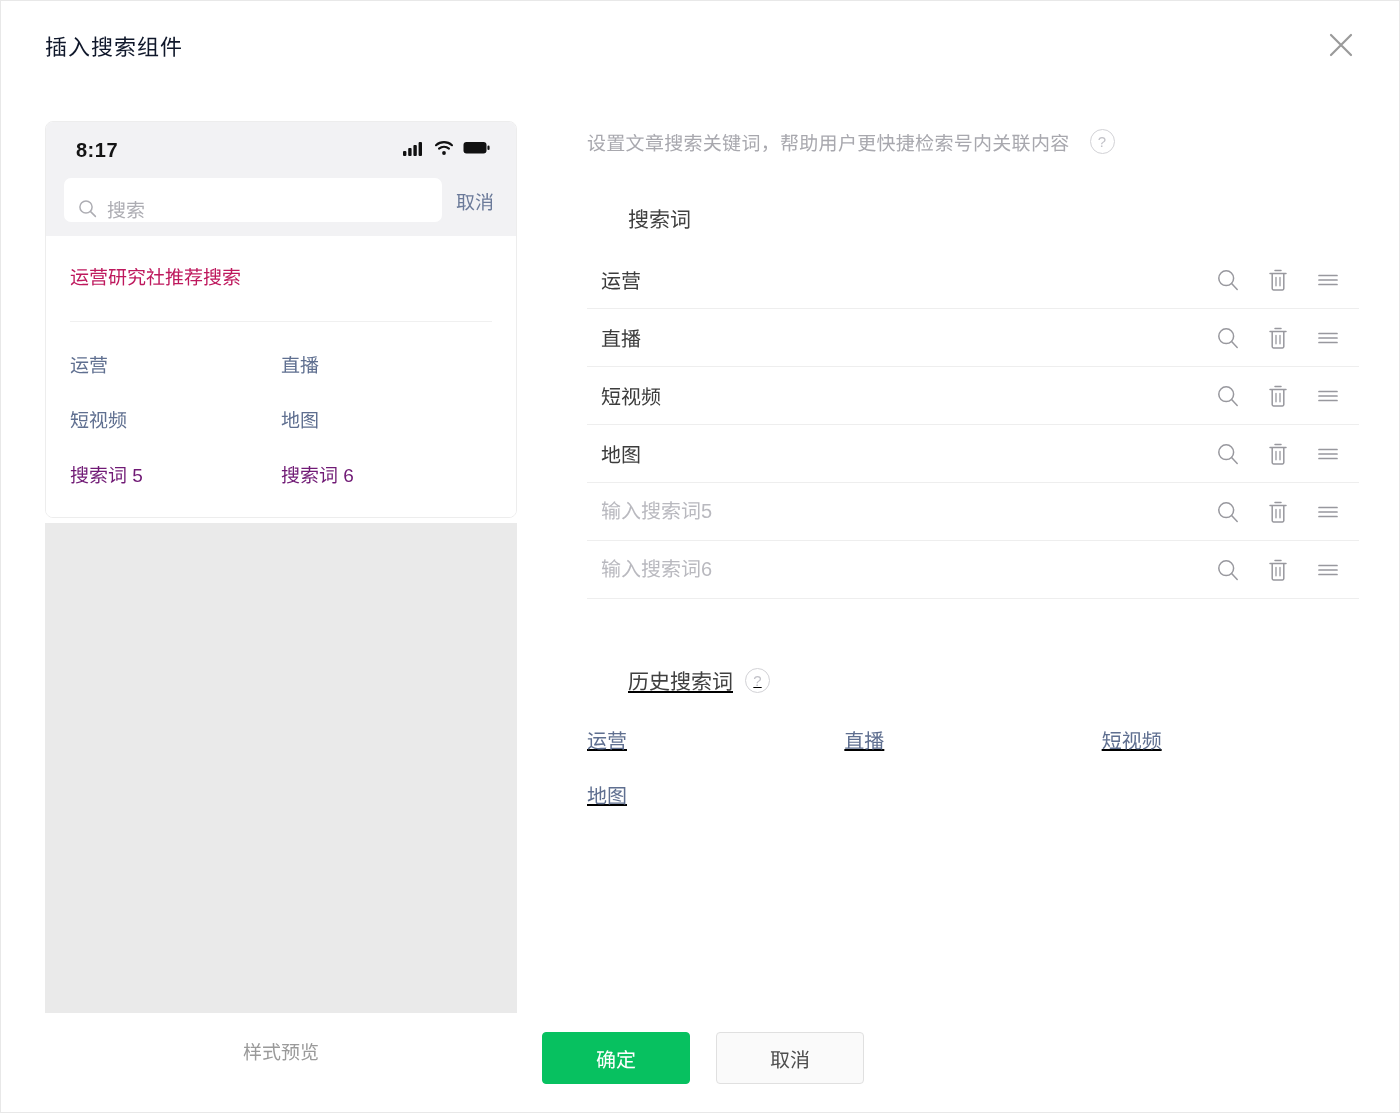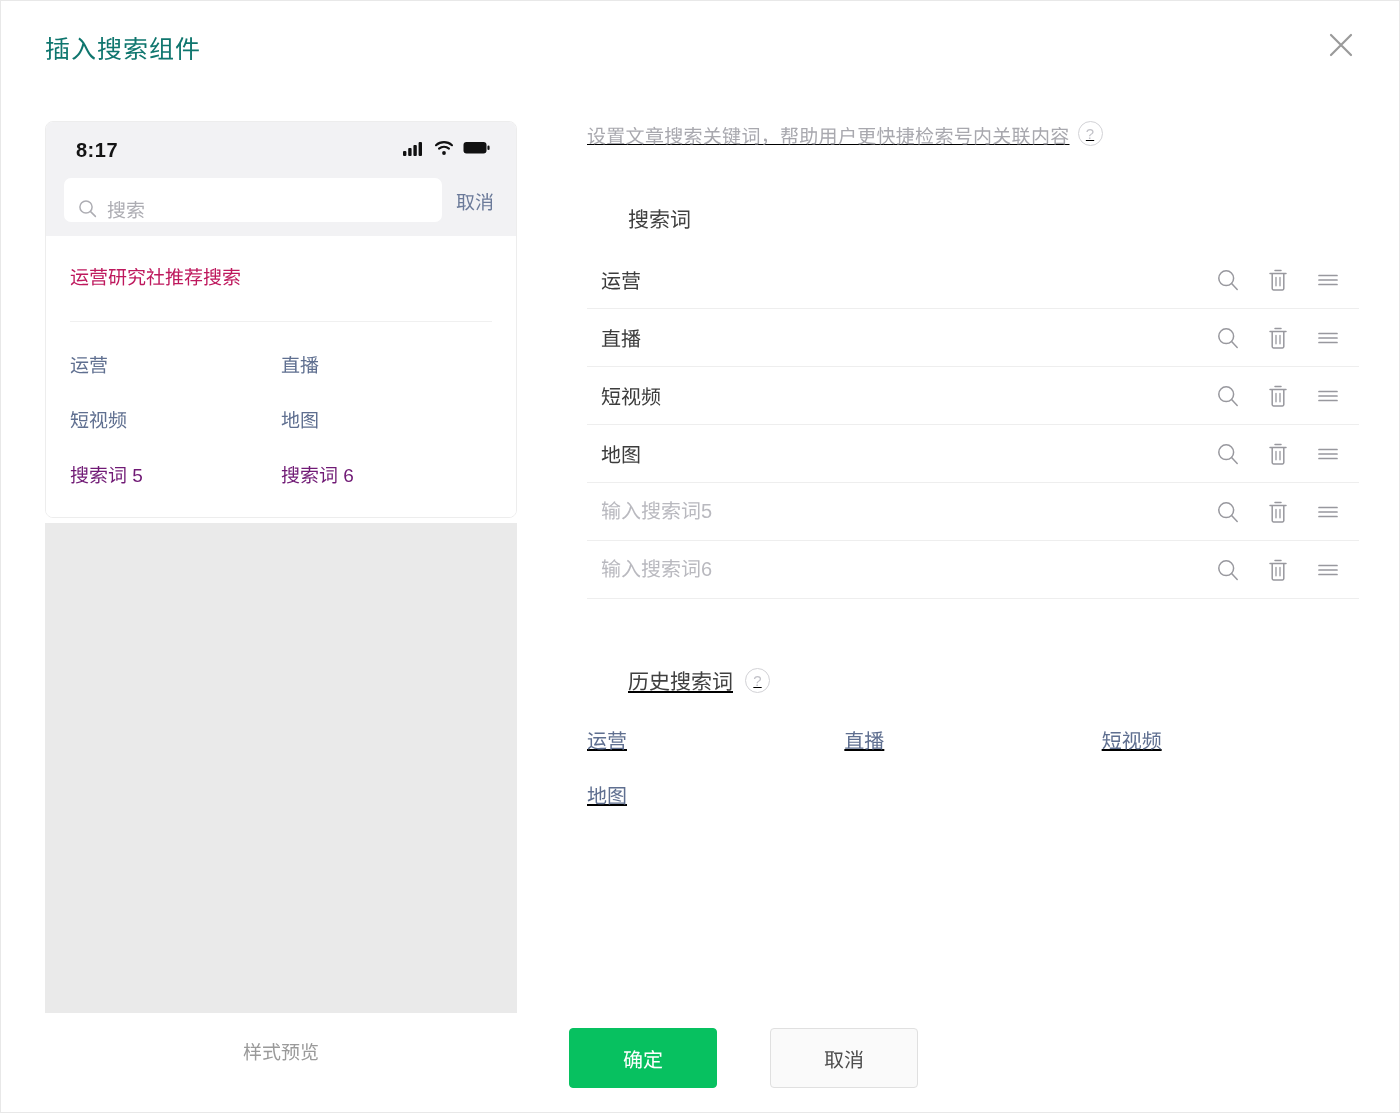--- a/index.html
+++ b/index.html
@@ -22,22 +22,22 @@
   .dlg-header {
     position: absolute;
     top: 0; left: 0;
     width: 100%;
     height: 88px;
   }
   .dlg-title {
     position: absolute;
     left: 44px;
     top: 28px;
-    font-size: 25px;
-    color: #0f766e;
+    font-size: 22px;
+    color: #0f172a;
     letter-spacing: 1px;
   }
   .close-btn {
     position: absolute;
     right: 36px;
     top: 22px;
     width: 44px;
     height: 44px;
     cursor: pointer;
     display: flex;
@@ -142,24 +142,23 @@
 
   
   .settings-col {
     position: absolute;
     left: 586px;
     top: 120px;
     width: 772px;
   }
   .hint-row {
     display: flex;
-    align-items: flex-start;
-    gap: 8px;
+    align-items: center;
+    gap: 20px;
     height: 40px;
-    text-decoration: underline;
   }
   .hint-text {
     font-size: 19px;
     color: #a8a8ae;
     letter-spacing: 0.3px;
   }
   .help-icon {
     width: 25px;
     height: 25px;
     border-radius: 50%;
@@ -234,26 +233,25 @@
     display: flex;
     align-items: center;
     gap: 26px;
     padding-left: 541px;
   }
   .btn {
     font-family: inherit;
     font-size: 20px;
     border-radius: 4px;
     cursor: pointer;
-    height: 60px;
+    height: 52px;
     min-width: 148px;
     display: flex;
     align-items: center;
     justify-content: center;
-    margin-left: 27px;
   }
   .btn-primary {
     background: #07c160;
     color: #ffffff;
     border: 1px solid #07c160;
   }
   .btn-secondary {
     background: #fafafa;
     color: #4d4d4d;
     border: 1px solid #e0e0e0;

